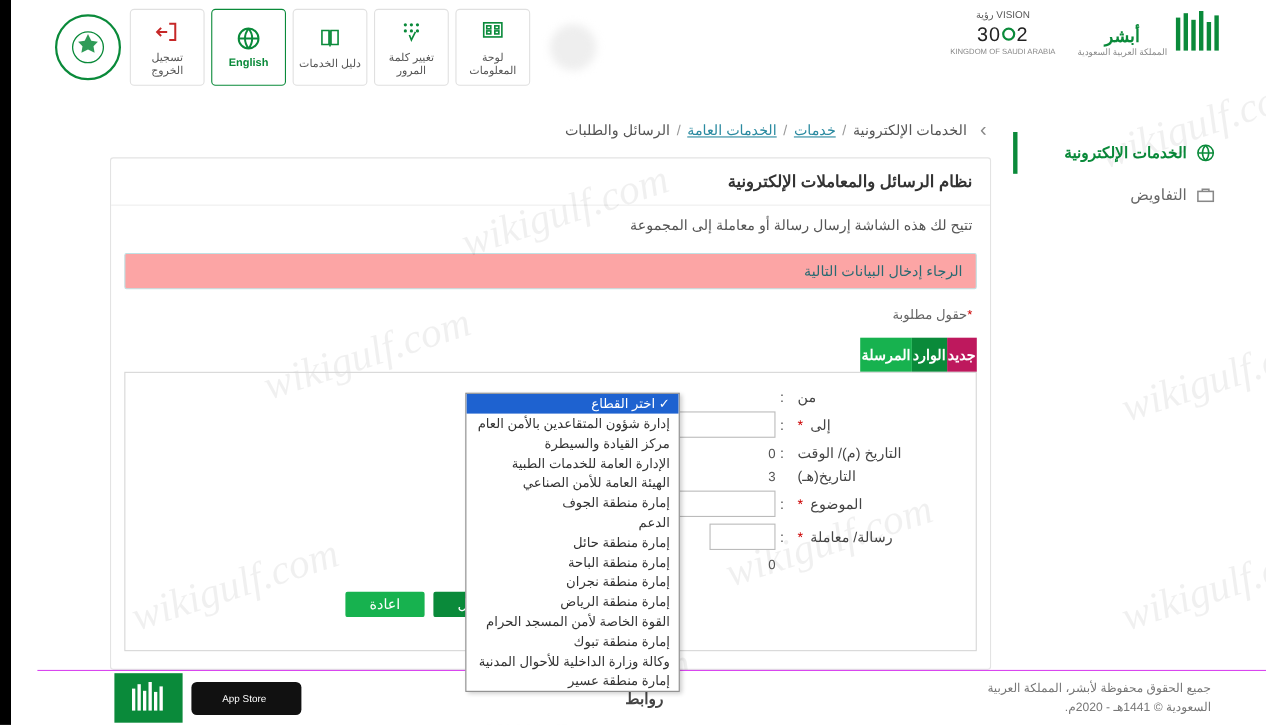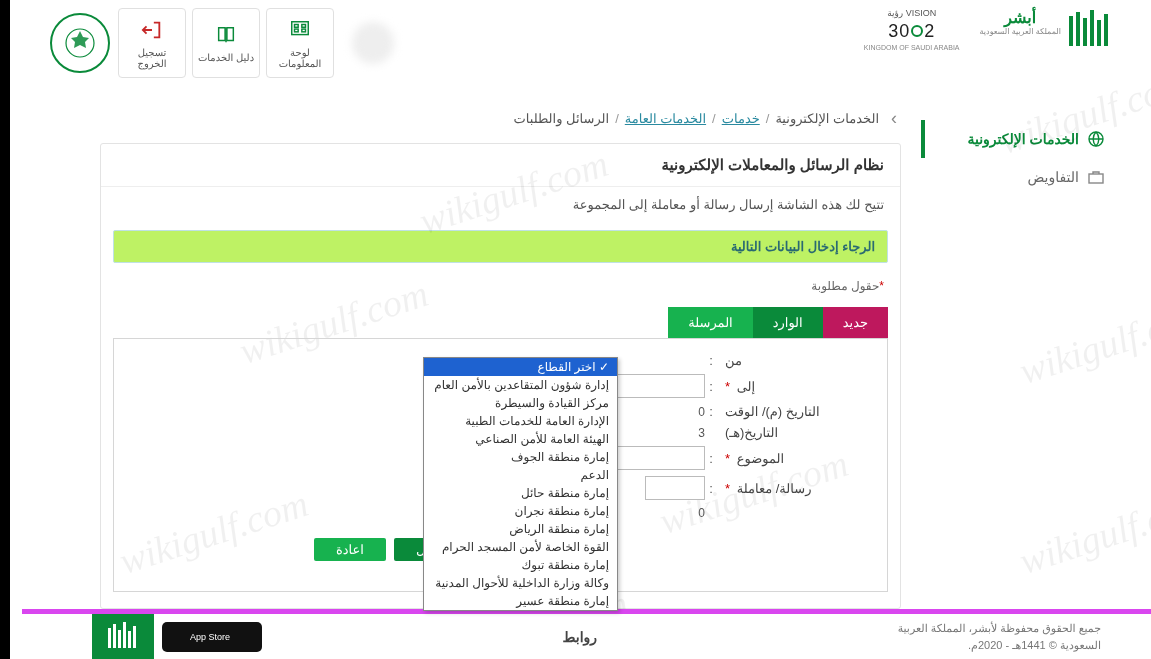--- a/index.html
+++ b/index.html
@@ -2,21 +2,21 @@
 <html dir="rtl" lang="ar"><head>
 <meta charset="utf-8">
 <style>
 * { box-sizing: border-box; margin: 0; padding: 0; }
 body { font-family: Tahoma, Arial, sans-serif; font-size: 13px; background: #fff; color: #333; direction: rtl; }
 .page { width: 1151px; height: 659px; position: relative; overflow: hidden; border-left: 10px solid #000; }
 
 
 .header { display: flex; align-items: flex-start; justify-content: space-between; padding: 8px 40px 0 40px; height: 90px; }
 .header-right { display: flex; align-items: center; gap: 20px; }
-.logo-absher { display: flex; align-items: flex-start; gap: 6px; }
+.logo-absher { display: flex; align-items: flex-end; gap: 6px; }
 .logo-absher .bars { display: inline-block; }
 .vision-block { text-align: center; font-size: 9px; color: #555; line-height: 1.3; }
 .vision-big { font-size: 18px; font-weight: normal; letter-spacing: 1px; color: #222; }
 .vision-sub { font-size: 7px; color: #888; }
 .avatar { width: 42px; height: 42px; border-radius: 50%; background: #eee; filter: blur(4px); margin: 0 10px; }
 .toolbar { display: flex; gap: 6px; }
 .tool-btn { width: 68px; height: 70px; border: 1px solid #e0e0e0; border-radius: 4px; background: #fff; display: flex; flex-direction: column; align-items: center; justify-content: center; gap: 5px; cursor: pointer; font-size: 10px; color: #555; text-align: center; padding: 4px; }
 .tool-btn.active { border-color: #0a8a3a; }
 .tool-ico { width: 24px; height: 24px; display: flex; align-items: center; justify-content: center; }
 .emblem { width: 60px; height: 60px; border: 2px solid #0a8a3a; border-radius: 50%; display: flex; align-items: center; justify-content: center; color: #0a8a3a; }
@@ -30,26 +30,26 @@
 
 .main { flex: 1; padding-top: 18px; }
 .breadcrumb { font-size: 13px; color: #555; margin-bottom: 14px; padding-right: 4px; display:flex; gap:6px; align-items:center;}
 .breadcrumb a { color: #2a8aa0; text-decoration: underline; cursor: pointer; }
 .breadcrumb .sep { color: #999; }
 .bc-arrow { color:#888; font-size:18px; margin-left:6px;}
 
 .card { border: 1px solid #e3e3e3; border-radius: 3px; background: #fff; }
 .card-title { padding: 12px 16px; font-size: 15px; font-weight: bold; color: #333; border-bottom: 1px solid #eee; }
 .card-sub { padding: 10px 16px; font-size: 13px; color: #555; }
-.alert { margin: 8px 12px; background: #bef264; border: 1px solid #bfe1e4; color: #2a6a72; padding: 8px 12px; border-radius: 2px; font-size: 13px; font-weight: bold; }
+.alert { margin: 8px 12px; background: #fca5a5; border: 1px solid #bfe1e4; color: #2a6a72; padding: 8px 12px; border-radius: 2px; font-size: 13px; }
 .req-note { padding: 8px 16px 14px; font-size: 12px; color: #666; }
 .req-note .star { color: #c00; }
 
 .tabs { display: flex; gap: 0; }
-.tab { padding: 8px 20px; font-size: 13px; color: #fff; cursor: pointer; }
+.tab { padding: 8px 1px; font-size: 13px; color: #fff; cursor: pointer; font-weight: bold; }
 .tab.new { background: #be185d; }
 .tab.inbox { background: #0a8a3a; }
 .tab.sent { background: #17b24f; }
 
 .form-wrap { border: 1px solid #d6d6d6; padding: 14px 40px 30px 40px; position: relative; min-height: 240px; }
 .form-row { display: flex; align-items: center; margin-bottom: 6px; }
 .form-label { width: 130px; font-size: 13px; color: #444; text-align: left; padding-left: 8px; }
 .form-label .star { color: #c00; margin-right: 3px; }
 .colon { width: 12px; text-align: center; color: #555; }
 .form-field { flex: 0 0 auto; }
@@ -61,21 +61,21 @@
 .dd-item { padding: 2px 8px; font-size: 12px; color: #333; cursor: pointer; text-align: right; white-space: nowrap; }
 .dd-item.sel-item { background: #1e62d0; color: #fff; }
 .dd-item.sel-item::before { content: "✓ "; }
 
 .actions { display: flex; gap: 8px; margin-top: 18px; justify-content: flex-end; padding-left: 160px; }
 .btn { padding: 4px 22px; border: none; color: #fff; font-size: 13px; cursor: pointer; border-radius: 2px; }
 .btn.send { background: #0a8a3a; }
 .btn.reset { background: #17b24f; }
 
 
-.footer { position: absolute; bottom: 0; left: 12px; right: 0; height: 50px; display: flex; align-items: center; justify-content: space-between; padding: 0 50px 0 70px; border-top: 5px solid #d946ef; background:#fff;}
+.footer { position: absolute; bottom: 0; left: 24px; right: 0; height: 50px; display: flex; align-items: center; justify-content: space-between; padding: 0 50px 0 70px; border-top: 1px solid #d946ef; background:#fff;}
 .foot-right { font-size: 11px; color: #777; text-align: right; line-height: 1.5; }
 .foot-links-title { font-size: 14px; color: #444; font-weight: bold; }
 .foot-apps { display: flex; gap: 8px; align-items: center; }
 .foot-logo { width: 62px; height: 45px; background: #0a8a3a; display:flex; align-items:center; justify-content:center;}
 .store-badge { width: 100px; height: 30px; background: #111; border-radius: 5px; color:#fff; font-size:9px; display:flex; align-items:center; justify-content:center; gap:4px;}
 
 .wm { position: absolute; color: rgba(0,0,0,.06); font-size: 38px; font-style: italic; transform: rotate(-18deg); pointer-events: none; user-select: none; font-family: Georgia, serif; }
 </style>
 </head>
 <body>
@@ -128,26 +128,49 @@
                 <rect x="6" y="6" width="4" height="3"></rect>
                 <rect x="14" y="6" width="4" height="3"></rect>
                 <rect x="6" y="11" width="4" height="3"></rect>
                 <rect x="14" y="11" width="4" height="3"></rect>
               </svg>
             </span>
           <span>لوحة المعلومات</span>
         </div>
         <div class="tool-btn">
           <span class="tool-ico">
+              <svg width="22" height="22" viewBox="0 0 24 24" fill="#0a8a3a">
+                <circle cx="6" cy="5" r="1.6"></circle>
+                <circle cx="12" cy="5" r="1.6"></circle>
+                <circle cx="18" cy="5" r="1.6"></circle>
+                <circle cx="6" cy="11" r="1.6"></circle>
+                <circle cx="12" cy="11" r="1.6"></circle>
+                <circle cx="18" cy="11" r="1.6"></circle>
+                <path d="M10 15 l2 5 l4 -8" stroke="#0a8a3a" stroke-width="1.6" fill="none"></path>
+              </svg>
+            </span>
+          <span>تغيير كلمة المرور</span>
+        </div>
+        <div class="tool-btn">
+          <span class="tool-ico">
               <svg width="22" height="22" viewBox="0 0 24 24" fill="none" stroke="#0a8a3a" stroke-width="1.6">
                 <path d="M4 4 h7 v14 h-7z M13 4 h7 v14 h-7z"></path>
                 <line x1="12" y1="4" x2="12" y2="20"></line>
               </svg>
             </span>
           <span>دليل الخدمات</span>
+        </div>
+        <div class="tool-btn active">
+          <span class="tool-ico">
+              <svg width="24" height="24" viewBox="0 0 24 24" fill="none" stroke="#0a8a3a" stroke-width="1.8">
+                <circle cx="12" cy="12" r="9"></circle>
+                <path d="M12 3 a14 14 0 0 1 0 18 M12 3 a14 14 0 0 0 0 18 M3 12 h18"></path>
+              </svg>
+            </span>
+          <span style="font-weight:bold;color:#0a8a3a">English</span>
         </div>
         <div class="tool-btn">
           <span class="tool-ico">
               <svg width="22" height="22" viewBox="0 0 24 24" fill="none" stroke="#c62828" stroke-width="2">
                 <path d="M14 4 h6 v16 h-6"></path>
                 <path d="M12 12 H2 m4 -4 l-4 4 l4 4"></path>
               </svg>
             </span>
           <span>تسجيل الخروج</span>
         </div>
@@ -248,20 +271,21 @@
 
             <div class="dropdown" id="dd">
                 <div class="dd-item sel-item">اختر القطاع</div>
                 <div class="dd-item">إدارة شؤون المتقاعدين بالأمن العام</div>
                 <div class="dd-item">مركز القيادة والسيطرة</div>
                 <div class="dd-item">الإدارة العامة للخدمات الطبية</div>
                 <div class="dd-item">الهيئة العامة للأمن الصناعي</div>
                 <div class="dd-item">إمارة منطقة الجوف</div>
                 <div class="dd-item">الدعم</div>
                 <div class="dd-item">إمارة منطقة حائل</div>
+                <div class="dd-item">إمارة منطقة الباحة</div>
                 <div class="dd-item">إمارة منطقة نجران</div>
                 <div class="dd-item">إمارة منطقة الرياض</div>
                 <div class="dd-item">القوة الخاصة لأمن المسجد الحرام</div>
                 <div class="dd-item">إمارة منطقة تبوك</div>
                 <div class="dd-item">وكالة وزارة الداخلية للأحوال المدنية</div>
                 <div class="dd-item">إمارة منطقة عسير</div>
               </div>
 
             <div class="actions">
               <button class="btn send">إرسال</button>

